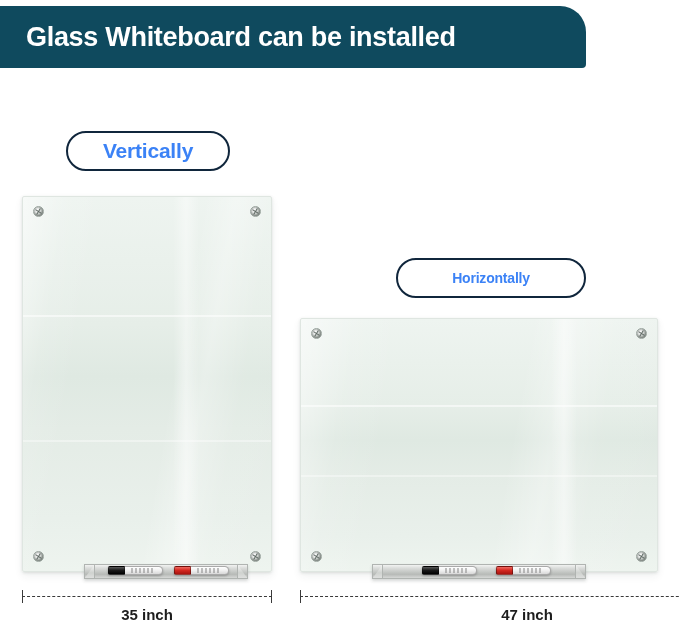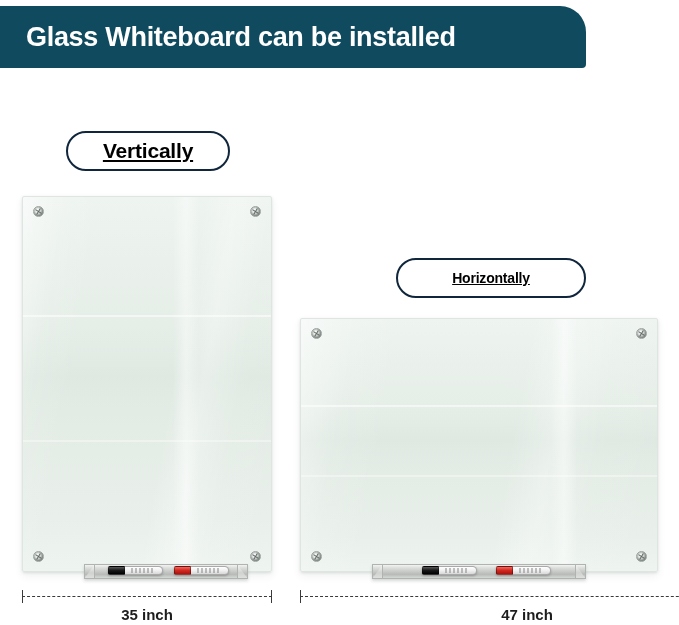--- a/index.html
+++ b/index.html
@@ -48,26 +48,25 @@
     position: absolute;
     box-sizing: border-box;
     border: 2px solid #10263c;
     border-radius: 999px;
     background: #ffffff;
     display: flex;
     align-items: center;
     justify-content: center;
   }
   .pill-text {
-    color: #000000;
+    color: #3b82f6;
     font-weight: bold;
     letter-spacing: -0.2px;
     white-space: nowrap;
     font-family: "Liberation Sans", sans-serif;
-    text-decoration: underline;
   }
   #pill-vertical {
     left: 66px;
     top: 131px;
     width: 164px;
     height: 40px;
   }
   #pill-vertical .pill-text { font-size: 21px; }
 
   #pill-horizontal {

